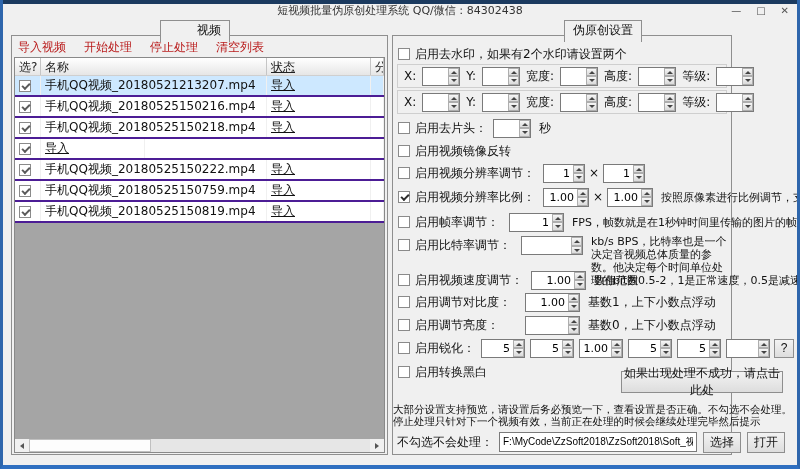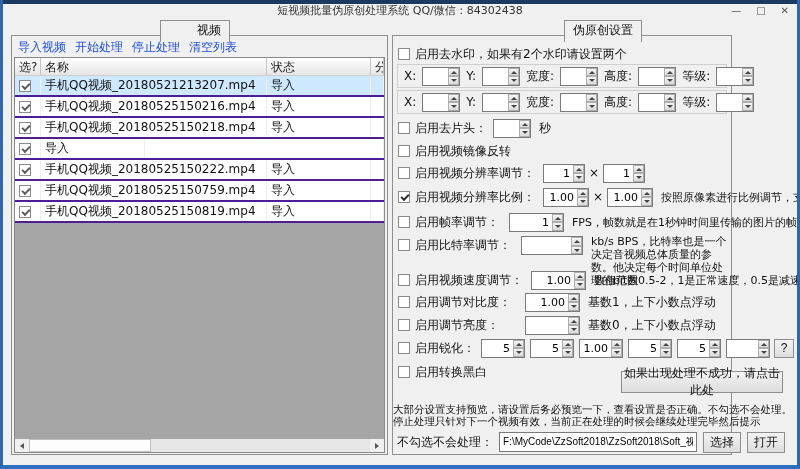--- a/index.html
+++ b/index.html
@@ -12,31 +12,31 @@
   .winbtns { position:absolute; right:8px; top:0; display:flex; gap:15px; }
   .wbtn { font-size:10px; color:#555; line-height:14px; cursor:default; }
 
   .tab { position:absolute; z-index:3; background:#f0f0f0; border:1px solid #8f8f8f; border-bottom:none;
          font-size:12px; padding:1px 8px 3px 8px; color:#111; }
   .panel { position:absolute; top:35px; background:#f0f0f0; border:1px solid #8f8f8f; }
   .left-panel  { left:8px;   width:377px; height:420px; }
   .right-panel { left:389px; width:340px; height:420px; }
 
   
-  .menubar { position:absolute; left:6px; top:3px; display:flex; gap:9px; font-size:12px; color:#1d4ed8; }
+  .menubar { position:absolute; left:6px; top:3px; display:flex; gap:18px; font-size:12px; color:#b91c1c; }
   .menu-item { cursor:default; }
 
   
   .table { position:absolute; left:2px; top:21px; width:371px; height:396px; background:#a5a5a5;
            border:1px solid #898989; overflow:hidden; font-size:12px; }
   .thead { display:flex; height:18px; background:linear-gradient(#ffffff,#e6e6e6); border-bottom:1px solid #cfcfcf; }
   .th { border-right:1px solid #c5c5c5; padding:1px 0 0 4px; color:#222; overflow:hidden; white-space:nowrap; }
   .c-sel { width:26px; flex:none; }
   .c-name { width:226px; flex:none; }
-  .c-status { width:104px; flex:none; }
+  .c-status { width:104px; flex:none;text-decoration:underline; }
   .c-extra { flex:1; }
   .tr { display:flex; height:21px; background:#ffffff; border-bottom:2px solid #4c1d95; align-items:center; }
   .tr.selected { background:#cde8ff; }
   .td { overflow:hidden; white-space:nowrap; height:100%; display:flex; align-items:center; padding-left:4px;
         border-right:1px solid #f0f0f0; color:#111; }
   .cb { width:12px; height:12px; border:1px solid #8a8a8a; background:#fff; position:relative; flex:none; display:inline-block; }
   .cb.checked::after { content:""; position:absolute; left:2px; top:2px; width:6px; height:3px;
         border-left:2px solid #5a5a5a; border-bottom:2px solid #5a5a5a; transform:rotate(-45deg); }
   .cb.dark::after { border-color:#2b2b2b; }
 

